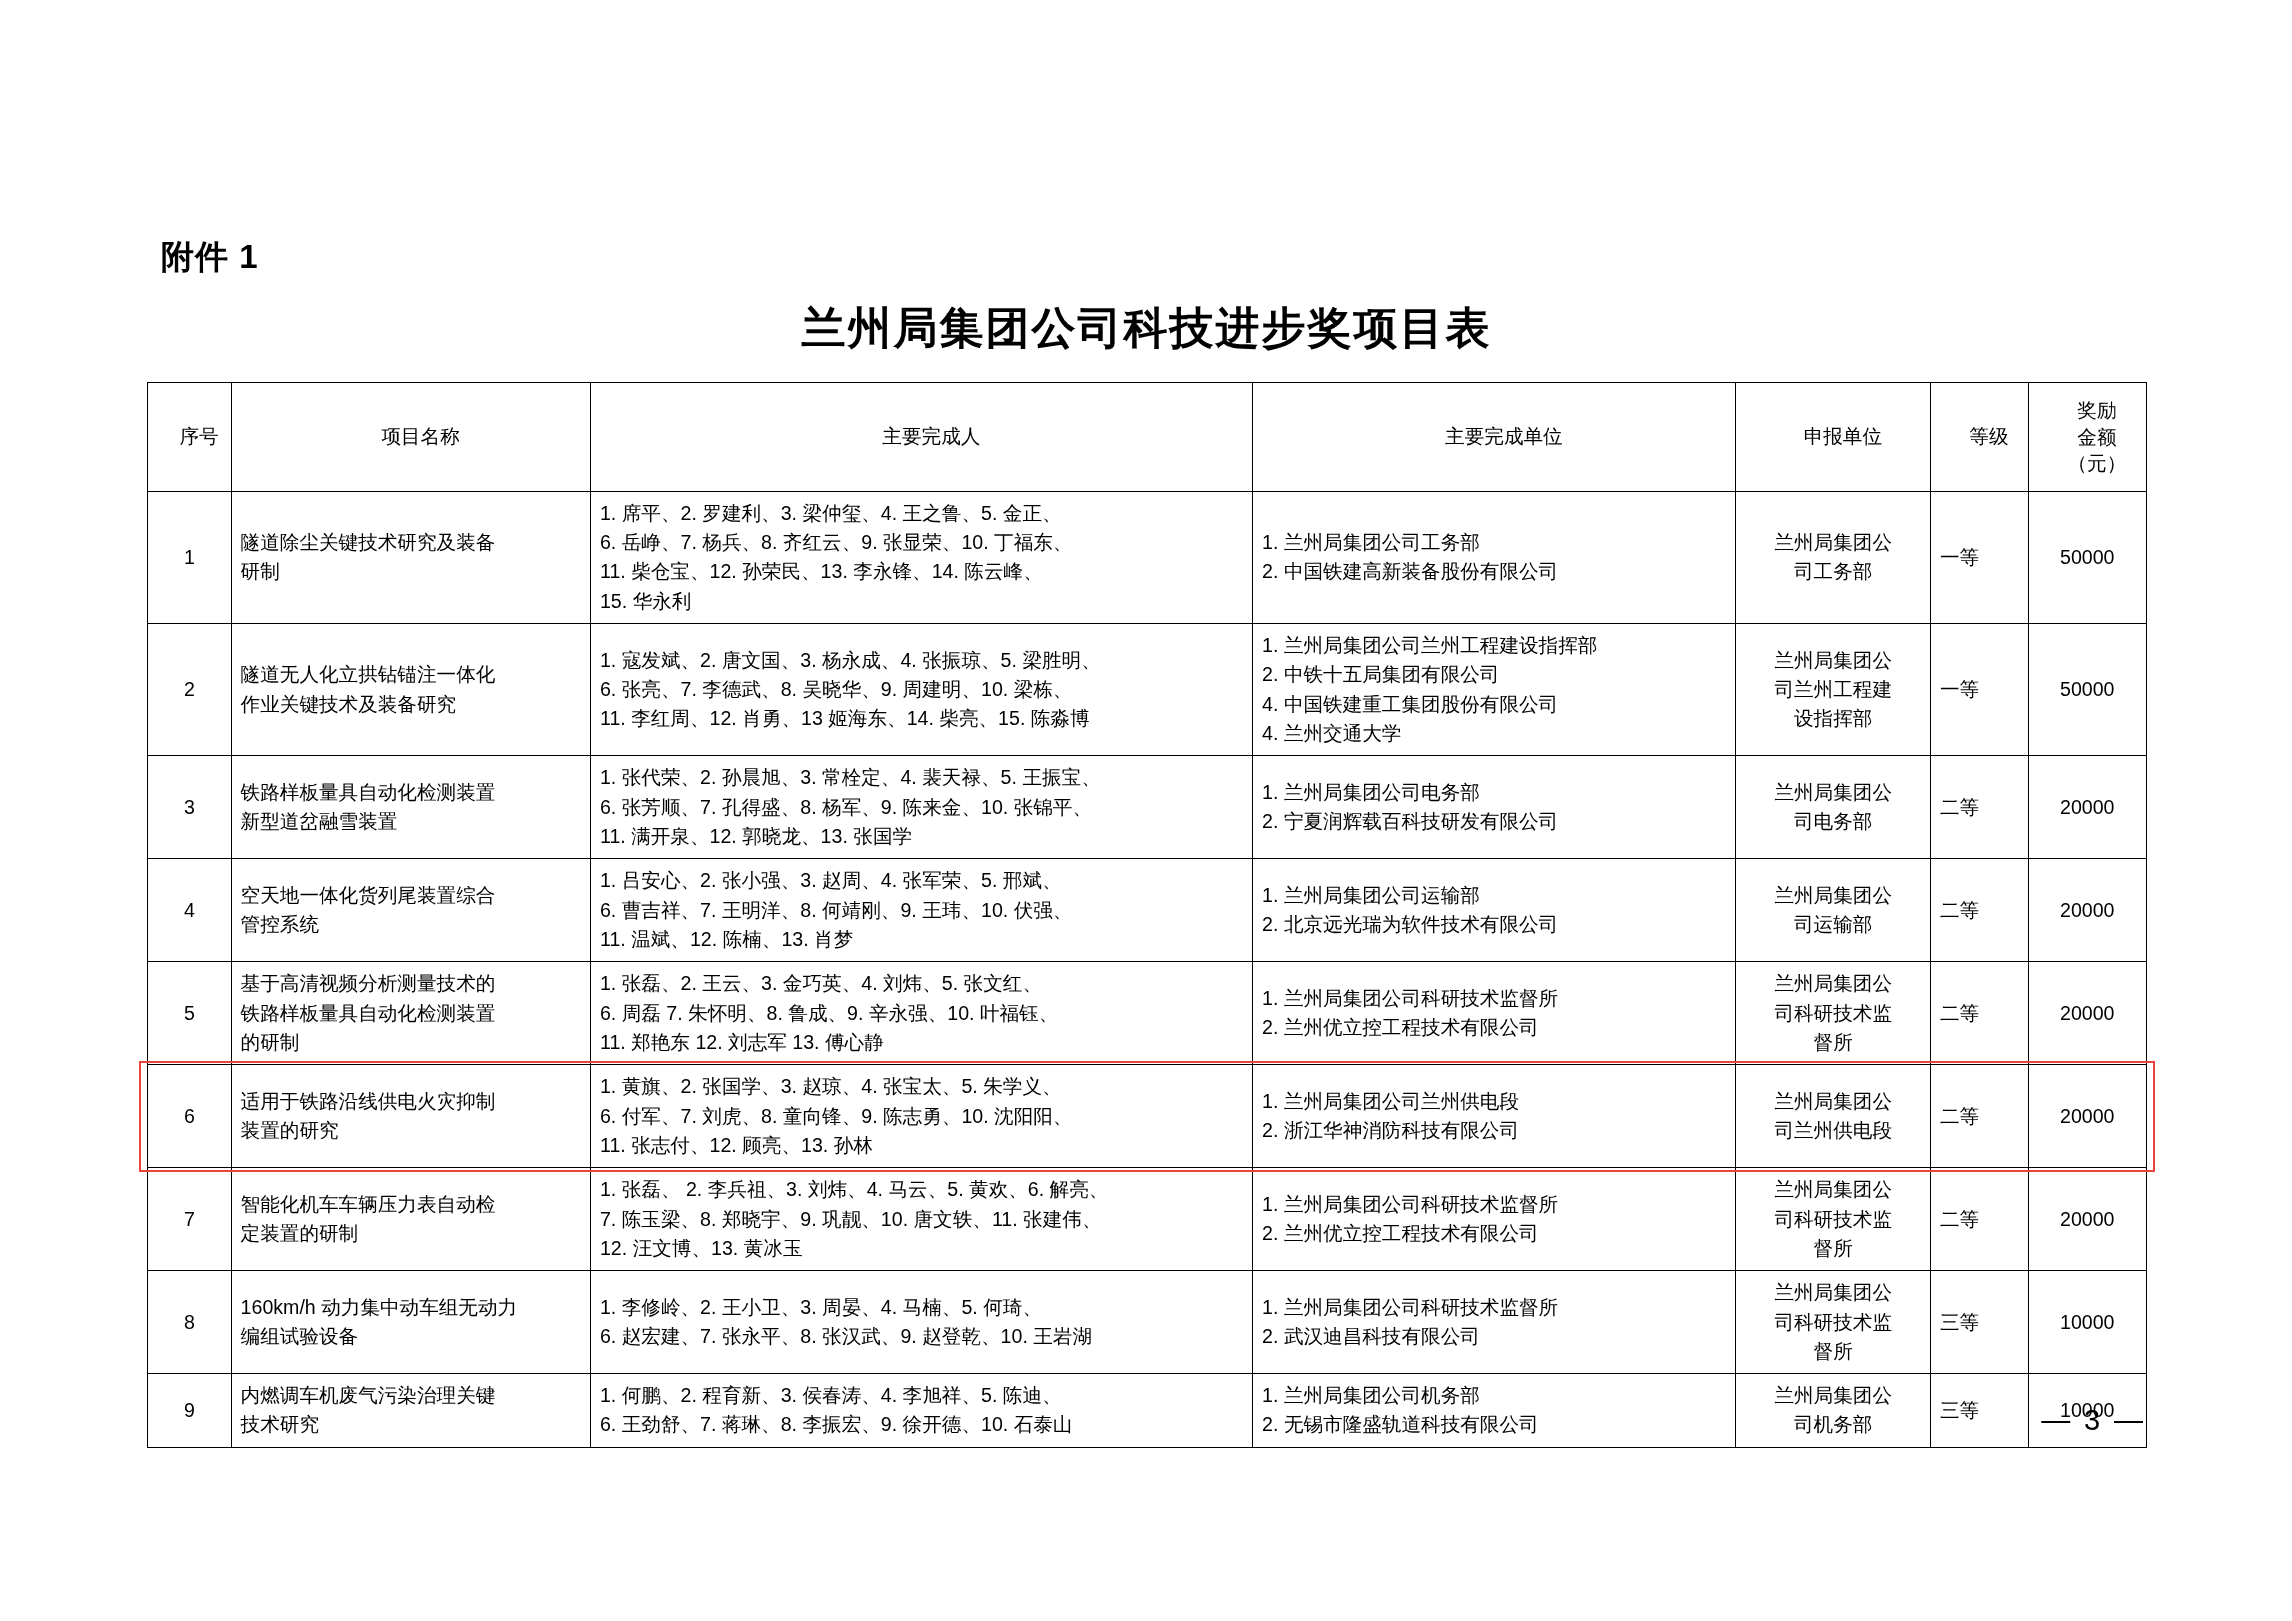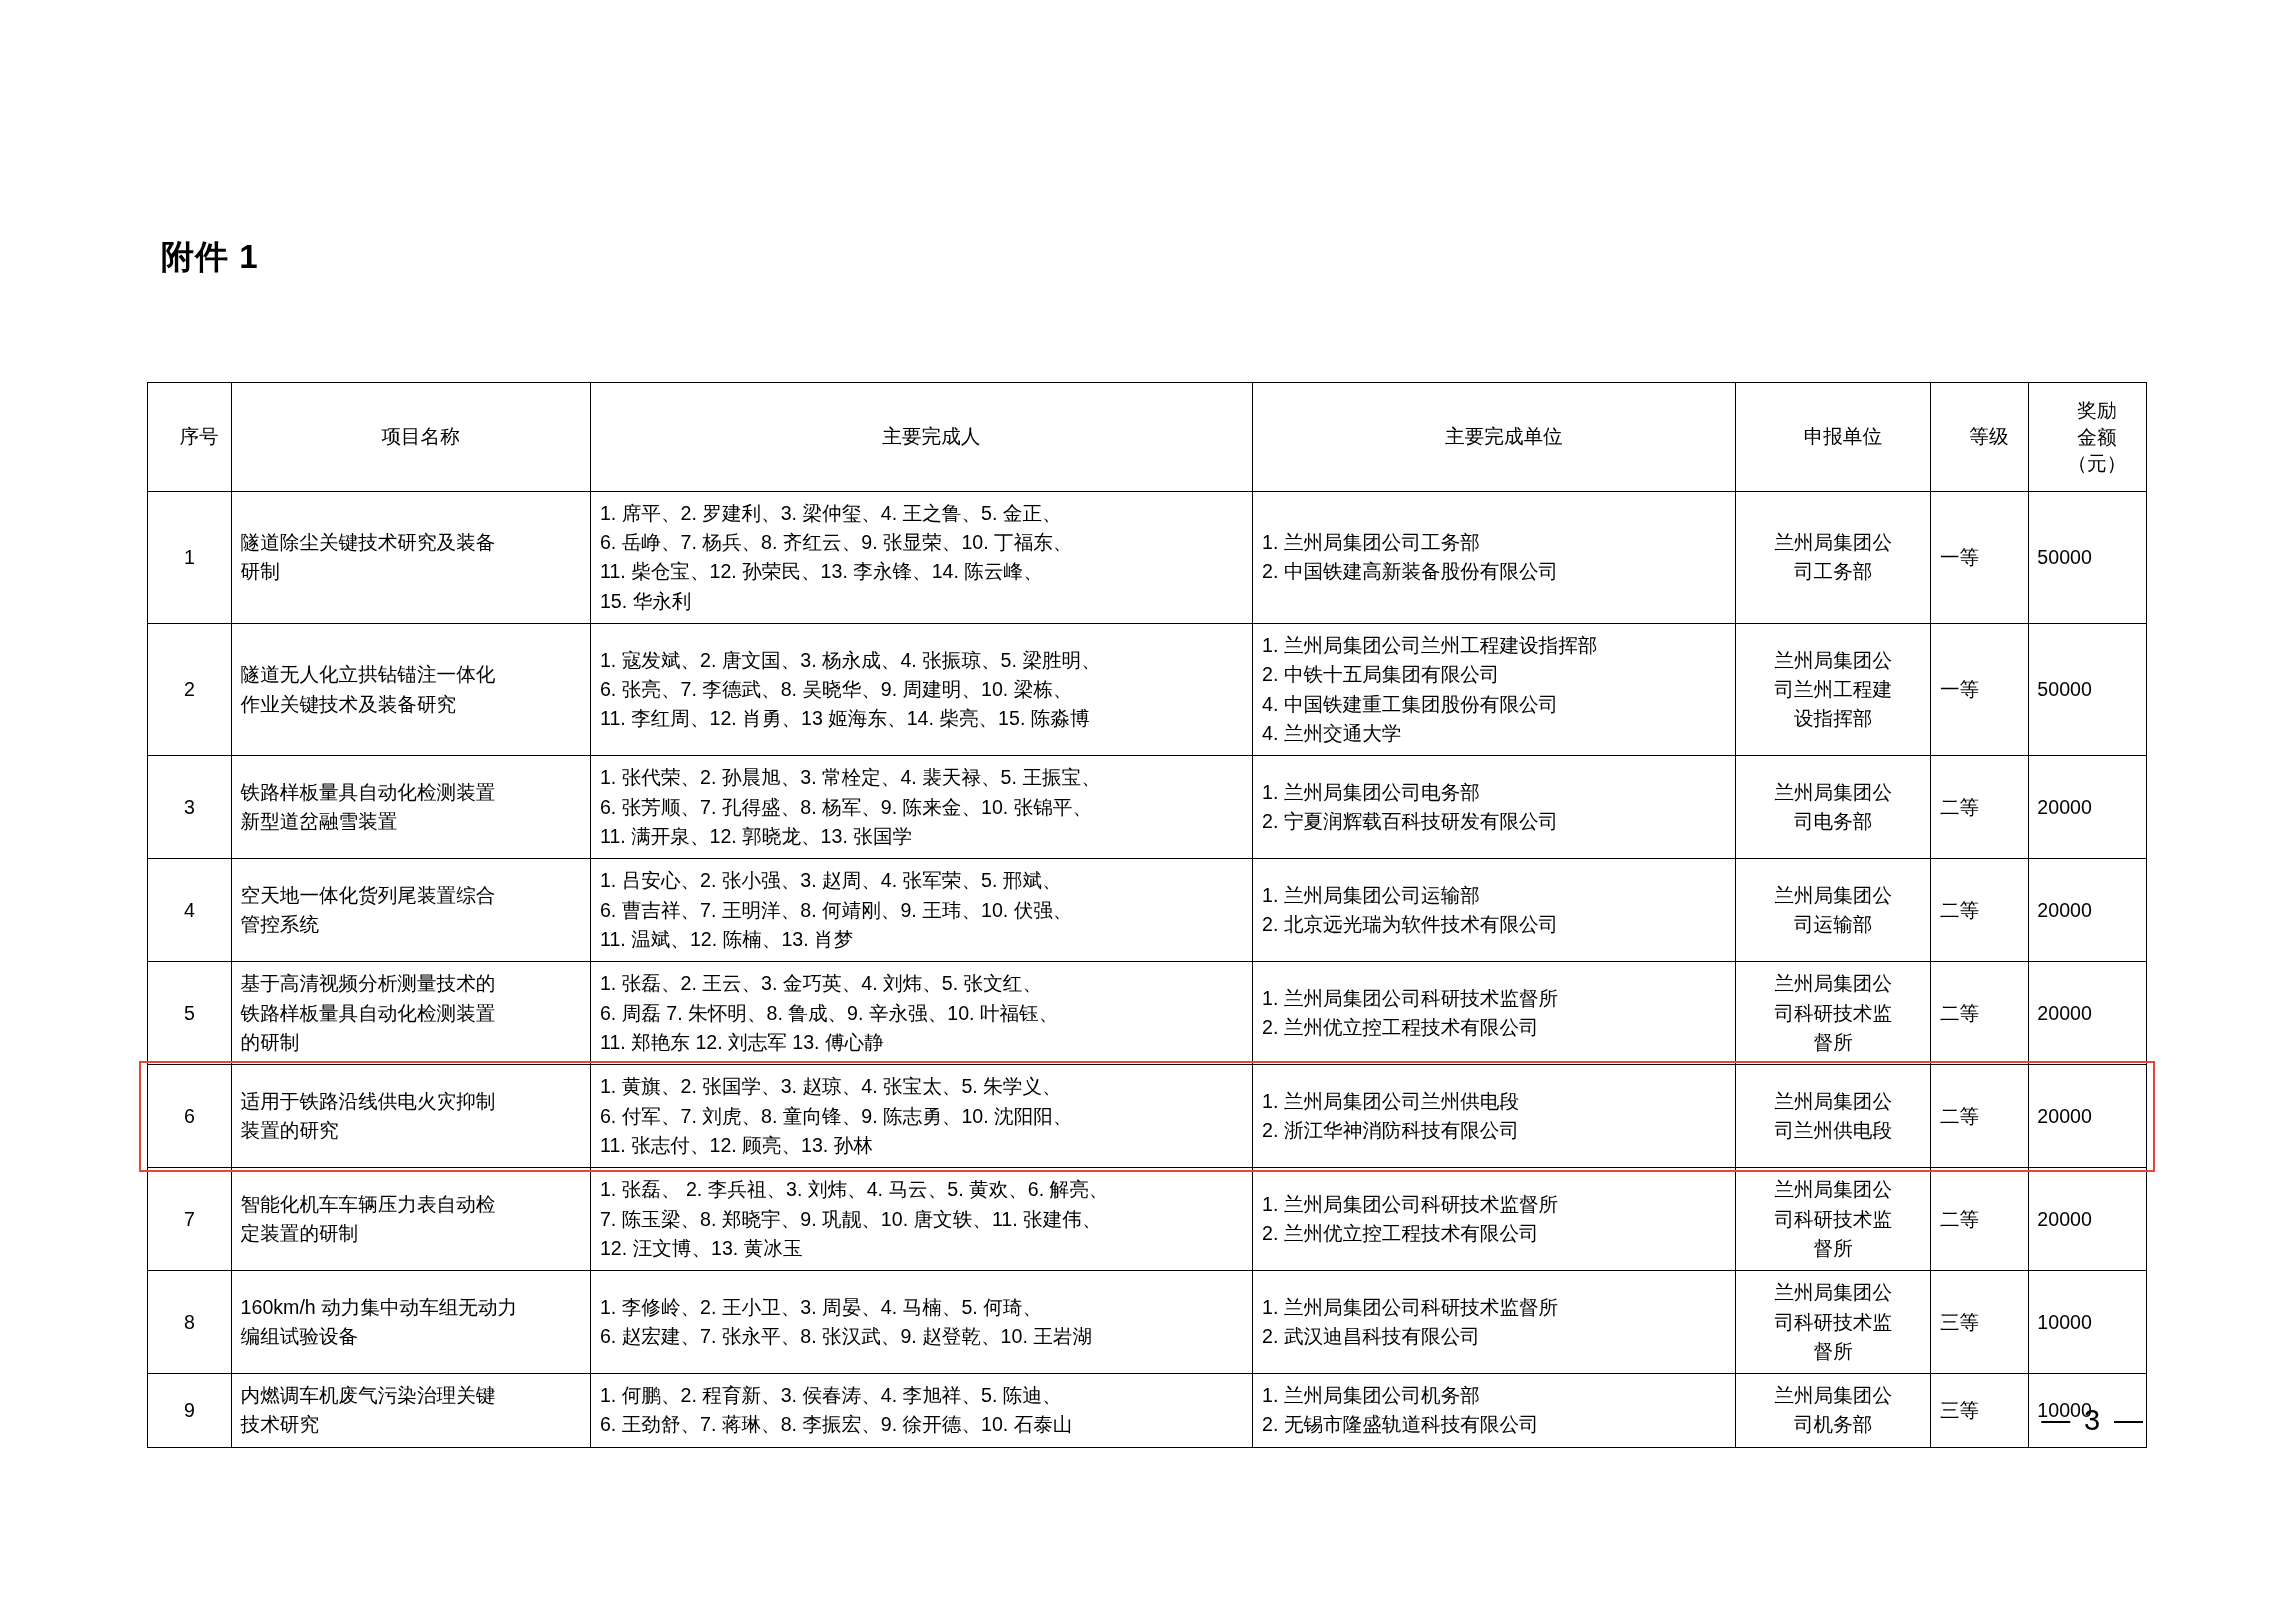--- a/index.html
+++ b/index.html
@@ -68,21 +68,21 @@
   .col-name   { width: 343px; }
   .col-people { width: 632px; }
   .col-units  { width: 461px; }
   .col-apply  { width: 186px; text-align: center; }
   .col-level  { width: 93px;  text-align: center; }
   .col-amount { width: 113px; text-align: center; }
 
   td.c-no     { text-align: center; }
   td.c-apply  { text-align: center; }
   td.c-level  { }
-  td.c-amount { }
+  td.c-amount { text-align: center; }
 
   .cell-lines > div { white-space: nowrap; }
   .header-stack { display: block; line-height: 1.35; }
 
   .highlight-box {
     position: absolute;
     left: 138px;
     top: 1039px;
     width: 2019px;
     height: 88px;
@@ -99,20 +99,21 @@
     letter-spacing: 2.9px;
   }
 </style>
 </head>
 <body>
 
 <div class="page">
 
   <div class="attachment-label">附件 1</div>
 
+  <div class="doc-title">兰州局集团公司科技进步奖项目表</div>
 
   <table class="award-table">
     <colgroup>
       <col class="col-no">
       <col class="col-name">
       <col class="col-people">
       <col class="col-units">
       <col class="col-apply">
       <col class="col-level">
       <col class="col-amount">

